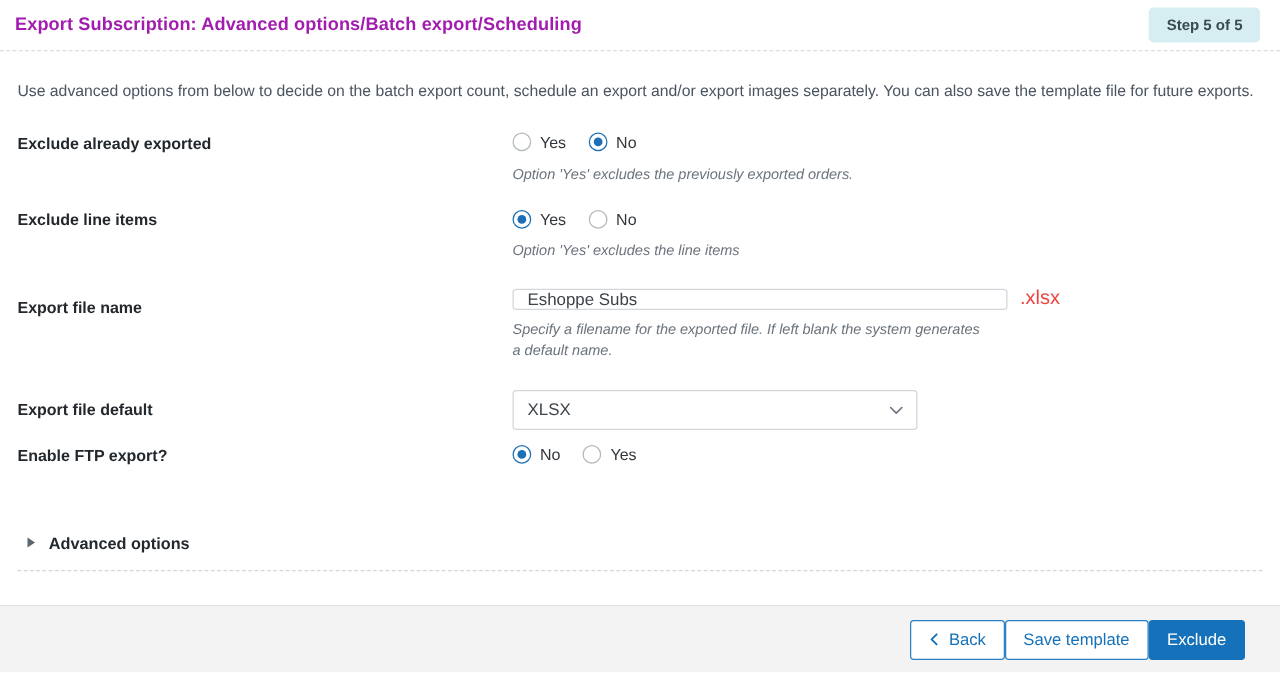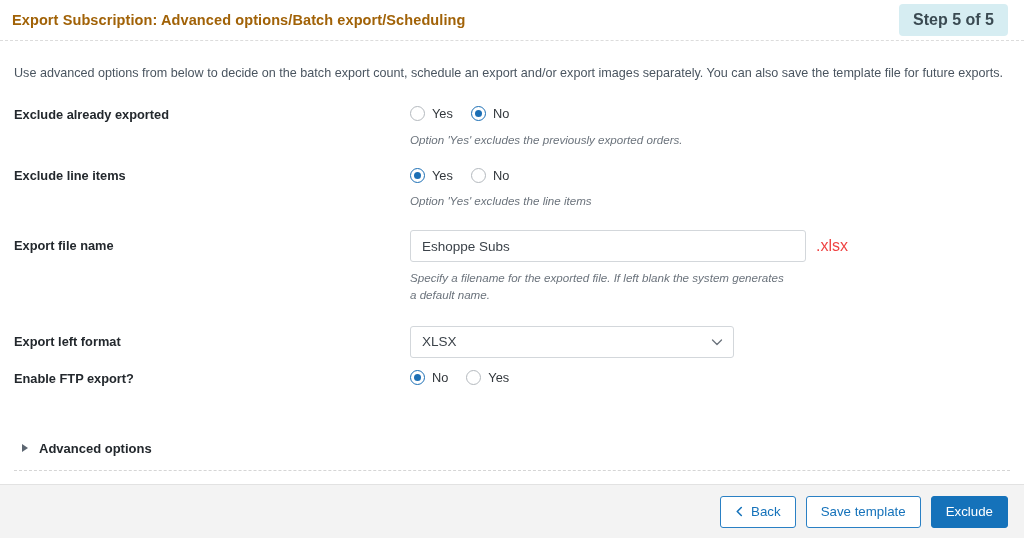--- a/index.html
+++ b/index.html
@@ -26,28 +26,28 @@
     flex: 0 0 41px;
     display: flex;
     align-items: center;
     justify-content: space-between;
     padding: 0 16px 0 12px;
     border-bottom: 1px dashed #dcdcdc;
   }
   .header-title {
     font-size: 14.5px;
     font-weight: bold;
-    color: #a16207;
+    color: #a21caf;
     letter-spacing: 0.1px;
     white-space: nowrap;
   }
   .step-badge {
     background: #d6edf2;
     color: #3a4a52;
-    font-size: 16px;
+    font-size: 12px;
     font-weight: bold;
     padding: 8px 14px;
     border-radius: 4px;
     white-space: nowrap;
     line-height: 1;
   }
 
   
   .body {
     flex: 1 1 auto;
@@ -131,21 +131,21 @@
   }
 
   
   .input-line {
     display: flex;
     align-items: center;
     gap: 10px;
   }
   .text-input {
     width: 396px;
-    height: 32px;
+    height: 17px;
     border: 1px solid #d3d7db;
     border-radius: 3px;
     background: #fff;
     padding: 0 11px;
     font-family: "Liberation Sans", sans-serif;
     font-size: 13.5px;
     color: #3c434a;
     outline: none;
   }
   .suffix {
@@ -203,22 +203,22 @@
   }
 
   
   .footer {
     flex: 0 0 54px;
     background: #f3f3f3;
     border-top: 1px solid #e2e2e2;
     display: flex;
     align-items: center;
     justify-content: flex-end;
-    gap: 10px;
-    padding: 0 16px;
+    gap: 0;
+    padding: 0 28px;
   }
   .btn {
     height: 32px;
     border-radius: 3px;
     font-family: "Liberation Sans", sans-serif;
     font-size: 13.3px;
     display: inline-flex;
     align-items: center;
     justify-content: center;
     gap: 7px;
@@ -294,21 +294,21 @@
         <div class="row-field">
           <div class="input-line">
             <input class="text-input" type="text" value="Eshoppe Subs" style="">
             <span class="suffix">.xlsx</span>
           </div>
           <div class="help">Specify a filename for the exported file. If left blank the system generates a default name.</div>
         </div>
       </div>
 
       <div class="row" style="margin-top:22px;">
-        <div class="row-label" style="padding-top:8px;">Export left format</div>
+        <div class="row-label" style="padding-top:8px;">Export file default</div>
         <div class="row-field">
           <div class="select-wrap">
             <div class="select-box">XLSX</div>
             <span class="chev-down">
               <svg viewBox="0 0 12 12" width="12" height="12" aria-hidden="true">
                 <path d="M1.5 4 L6 8.5 L10.5 4" fill="none" stroke="#6b737c" stroke-width="1.3" stroke-linecap="round" stroke-linejoin="round"></path>
               </svg>
             </span>
           </div>
         </div>

